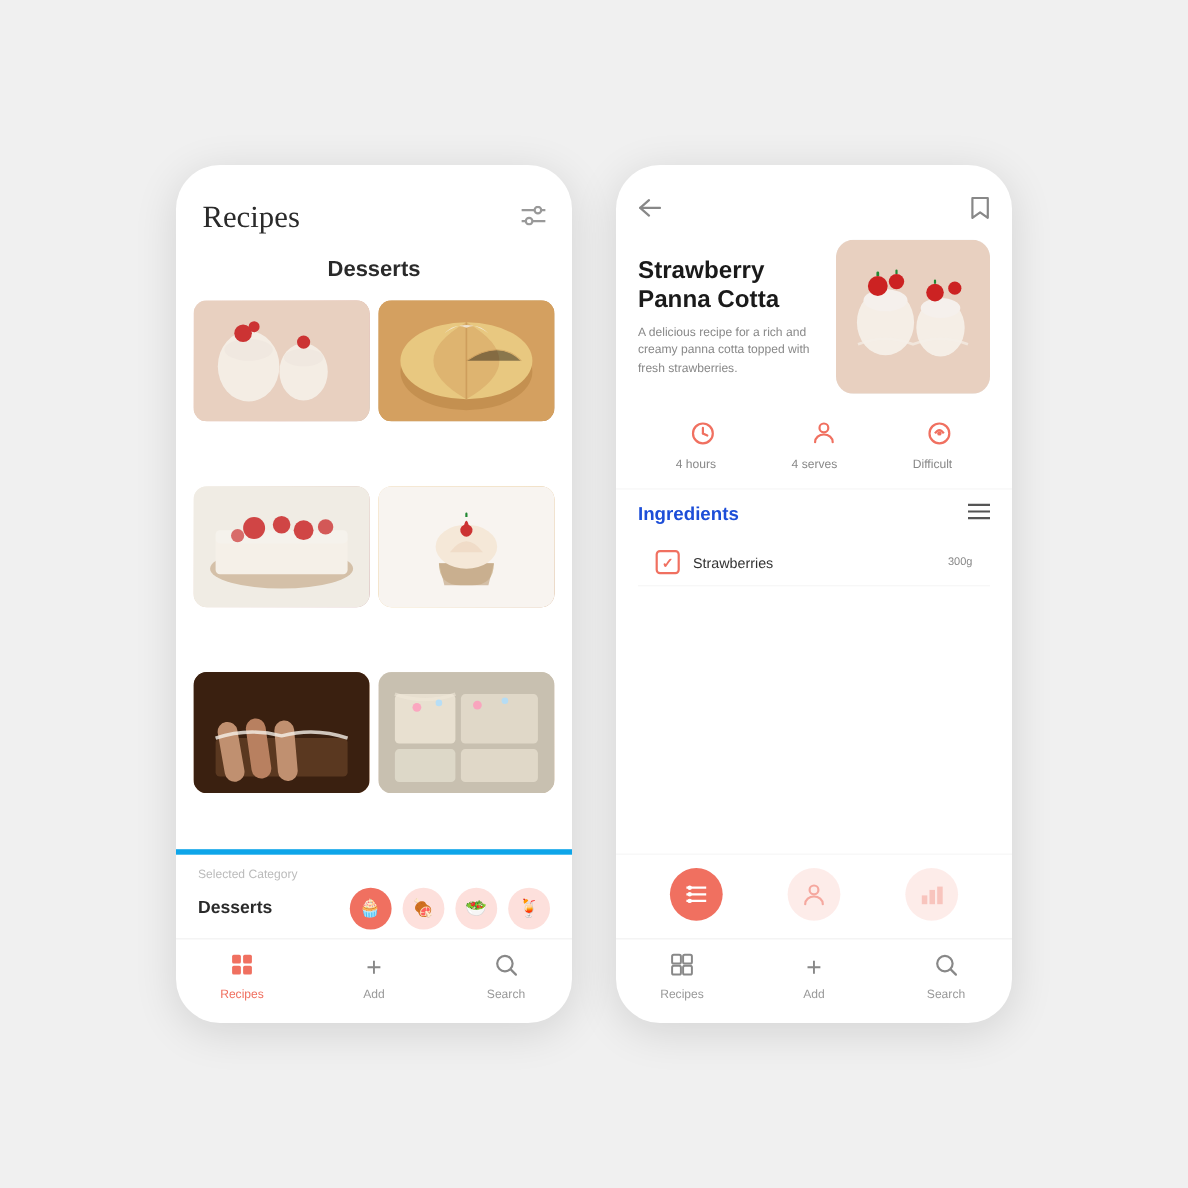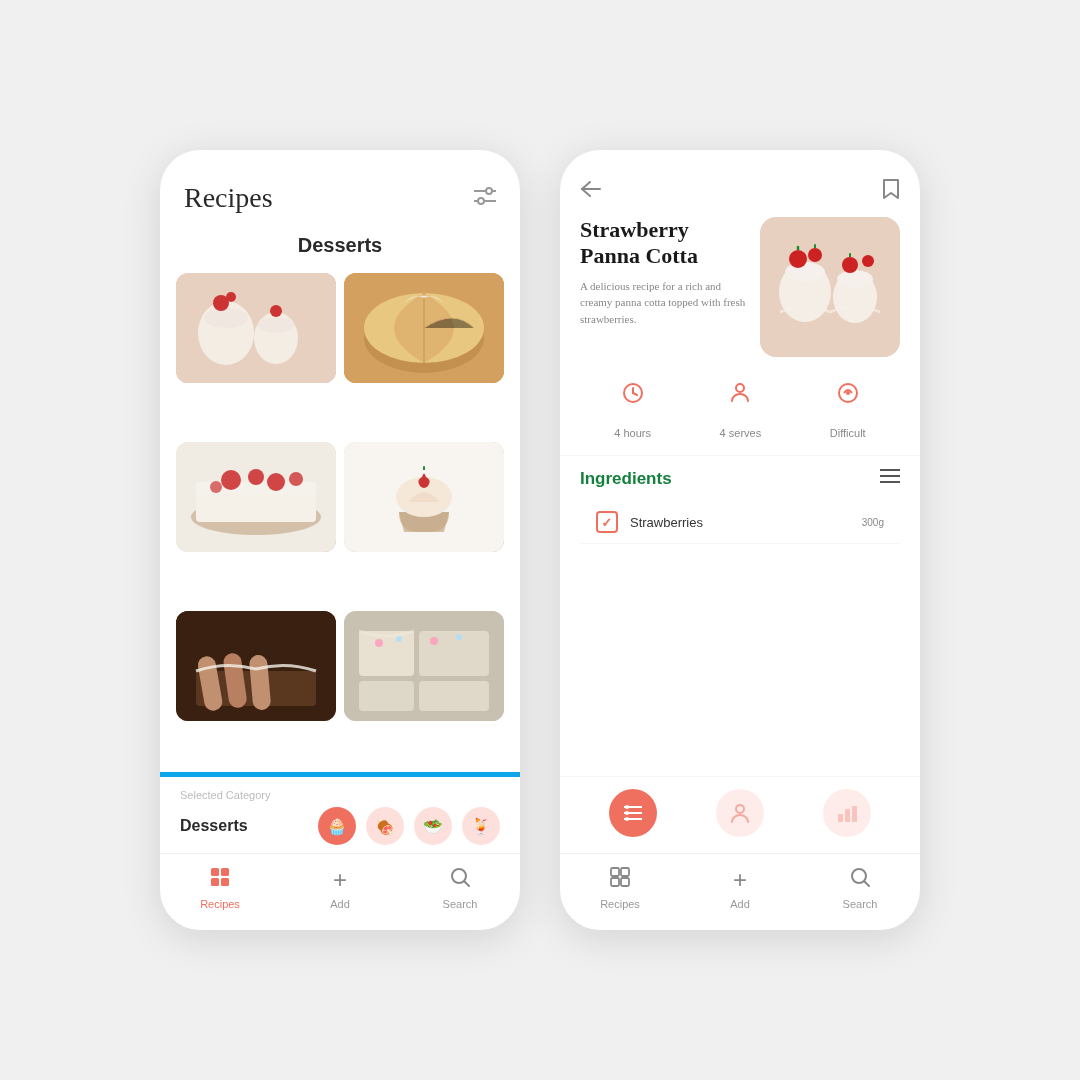--- a/index.html
+++ b/index.html
@@ -151,22 +151,21 @@
     }
     .back-btn, .bookmark-btn {
       font-size: 20px;
       color: #888;
       cursor: pointer;
     }
     .detail-top {
       display: flex;
       gap: 12px;
       padding: 0 20px 16px;
-      align-items: flex-start;
-      font-family: Liberation Serif, serif;
+      align-items: center;
     }
     .detail-text {
       flex: 1;
     }
     .detail-title {
       font-size: 22px;
       font-weight: 700;
       color: #1a1a1a;
       line-height: 1.2;
       margin-bottom: 8px;
@@ -192,22 +191,22 @@
     
     .stats-row {
       display: flex;
       justify-content: space-around;
       padding: 8px 20px 16px;
       border-bottom: 1px solid #f5f5f5;
     }
     .stat-item {
       display: flex;
       flex-direction: column;
-      align-items: center;
-      gap: 16px;
+      align-items: flex-end;
+      gap: 4px;
     }
     .stat-icon {
       font-size: 22px;
       color: #f07060;
     }
     .stat-label {
       font-size: 11px;
       color: #888;
     }
 
@@ -219,21 +218,21 @@
     }
     .ingredients-header {
       display: flex;
       justify-content: space-between;
       align-items: center;
       margin-bottom: 12px;
     }
     .ingredients-title {
       font-size: 17px;
       font-weight: 700;
-      color: #15803d;
+      color: #1d4ed8;
     }
     .list-icon {
       font-size: 18px;
       color: #555;
     }
     .ingredient-row {
       display: flex;
       align-items: center;
       gap: 12px;
       padding: 10px 16px;

